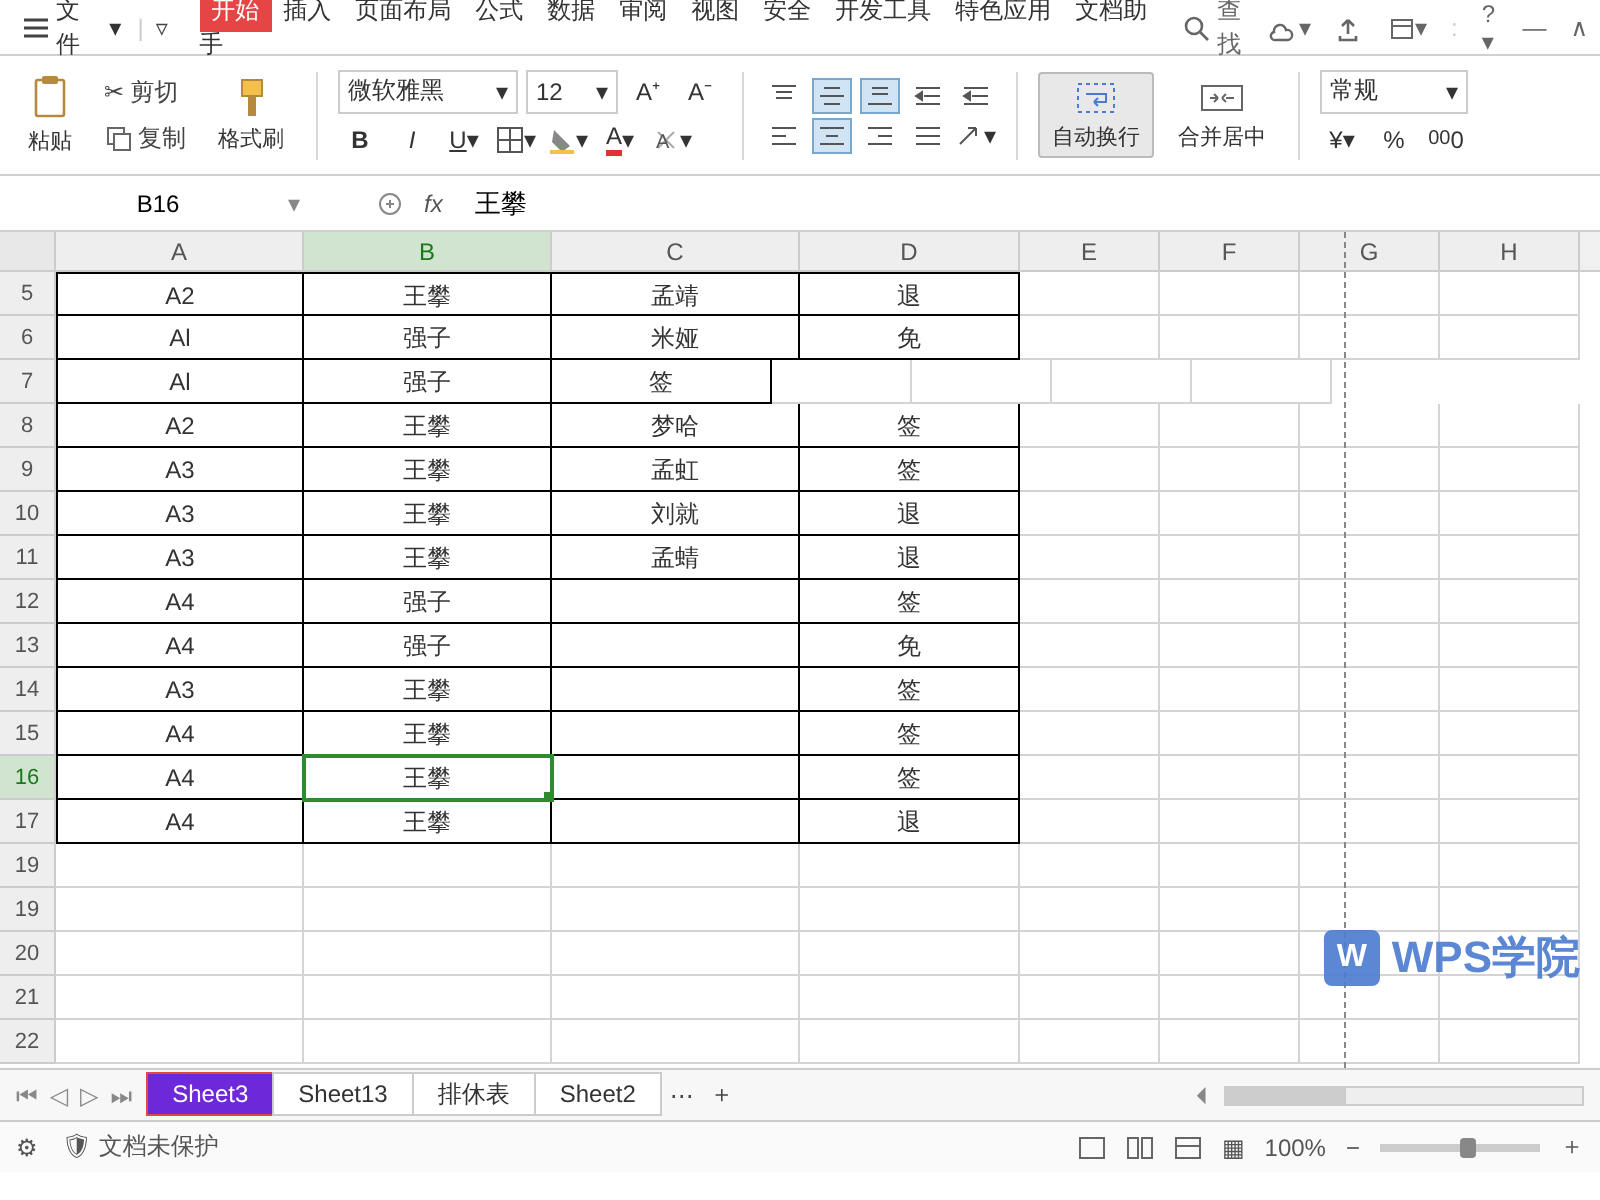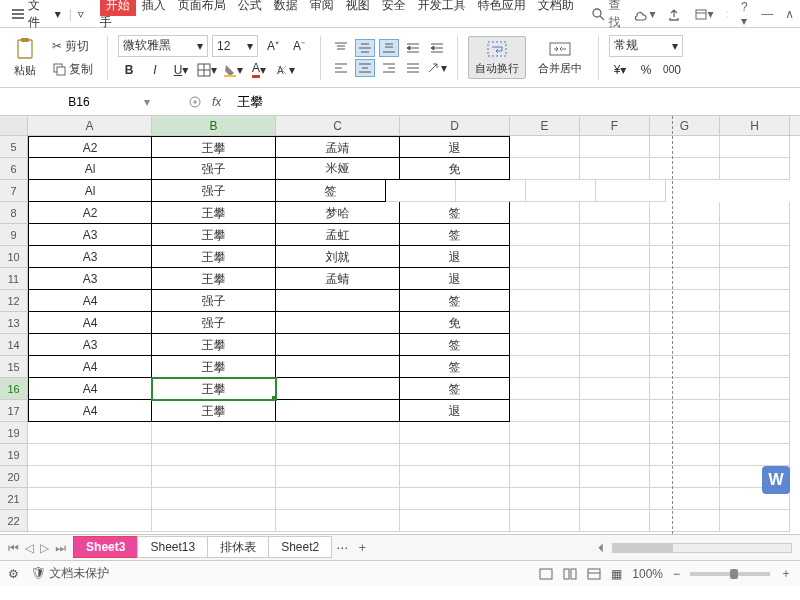--- a/index.html
+++ b/index.html
@@ -52,21 +52,21 @@
 .cell.bordered-top { border-top: 1px solid #000; }
 .cell.bordered-left { border-left: 1px solid #000; }
 .sel-cell { outline: 2px solid #2e8b2e; outline-offset: -1px; position: relative; }
 .sel-handle { position: absolute; right: -3px; bottom: -3px; width: 6px; height: 6px; background: #2e8b2e; }
 
 
 .sheetbar { display: flex; align-items: center; height: 26px; border-top: 1px solid #ccc; background: #f7f7f7; }
 .sheet-nav { display: flex; gap: 6px; padding: 0 8px; color: #888; }
 .sheet-nav span { cursor: pointer; }
 .sheet-tab { padding: 3px 12px; border: 1px solid #ccc; background: #fff; font-size: 12px; cursor: pointer; margin-left: -1px; }
-.sheet-tab.active { background: #ec4899; color: #fff; border-color: #e64545; font-weight: bold; }
+.sheet-tab.active { background: #6d28d9; color: #fff; border-color: #e64545; }
 .sheetbar .scroll-right { margin-left: auto; display: flex; align-items: center; gap: 8px; padding-right: 8px; color: #888; }
 
 
 .statusbar { display: flex; align-items: center; height: 26px; border-top: 1px solid #ccc; padding: 0 8px; font-size: 12px; color: #555; gap: 12px; background: #fafafa; }
 .statusbar .right { margin-left: auto; display: flex; align-items: center; gap: 10px; }
 .zoom-slider { width: 80px; height: 4px; background: #ccc; position: relative; }
 .zoom-slider .thumb { position: absolute; left: 50%; top: -3px; width: 8px; height: 10px; background: #888; border-radius: 2px; }
 
 
 .watermark { position: absolute; right: 10px; bottom: 40px; display: flex; align-items: center; gap: 6px; font-size: 22px; font-weight: bold; color: #4a7bd0; opacity: 0.9; pointer-events: none; }
@@ -140,20 +140,29 @@
       </div>
     <div class="rib-btn">
         <span class="icon">
           <svg width="14" height="14">
             <rect x="2" y="2" width="8" height="8" fill="none" stroke="#666"></rect>
             <rect x="5" y="5" width="8" height="8" fill="#fff" stroke="#666"></rect>
           </svg>
         </span>
         <span>复制</span>
       </div>
+  </div>
+  <div class="rib-big">
+    <span class="icon">
+        <svg width="20" height="22">
+          <rect x="5" y="2" width="10" height="8" fill="#f5c04a" stroke="#b58a3e"></rect>
+          <rect x="8" y="10" width="4" height="10" fill="#b58a3e"></rect>
+        </svg>
+      </span>
+    <span>格式刷</span>
   </div>
   <div class="ribbon-sep"></div>
   <div class="ribbon-group">
     <div class="ribbon-row">
       <div class="font-select">
           <span>微软雅黑</span>
           <span>▾</span>
         </div>
       <div class="size-select">
           <span>12</span>
@@ -311,21 +320,21 @@
         <div class="cell bordered bordered-top" style="width: 110px;">退</div>
         <div class="cell" style="width: 70px;"></div>
         <div class="cell" style="width: 70px;"></div>
         <div class="cell" style="width: 70px;"></div>
         <div class="cell" style="width: 70px;"></div>
       </div>
       <div class="row">
         <div class="rowh">6</div>
         <div class="cell bordered bordered-left" style="width: 124px;">Al</div>
         <div class="cell bordered" style="width: 124px;">强子</div>
-        <div class="cell bordered" style="width: 124px; font-family: Liberation Mono, monospace;">米娅</div>
+        <div class="cell bordered" style="width: 124px;">米娅</div>
         <div class="cell bordered" style="width: 110px;">免</div>
         <div class="cell" style="width: 70px;"></div>
         <div class="cell" style="width: 70px;"></div>
         <div class="cell" style="width: 70px;"></div>
         <div class="cell" style="width: 70px;"></div>
       </div>
       <div class="row">
         <div class="rowh">7</div>
         <div class="cell bordered bordered-left" style="width: 124px;">Al</div>
         <div class="cell bordered" style="width: 124px;">强子</div>
@@ -497,20 +506,21 @@
         <div class="cell" style="width: 110px;"></div>
         <div class="cell" style="width: 70px;"></div>
         <div class="cell" style="width: 70px;"></div>
         <div class="cell" style="width: 70px;"></div>
         <div class="cell" style="width: 70px;"></div>
       </div>
     </div>
   <div class="print-line"></div>
   <div class="watermark">
     <span class="wlogo">W</span>
+    <span>WPS学院</span>
   </div>
 </div>
 
 <div class="sheetbar">
   <div class="sheet-nav">
     <span>⏮</span>
     <span>◁</span>
     <span>▷</span>
     <span>⏭</span>
   </div>

